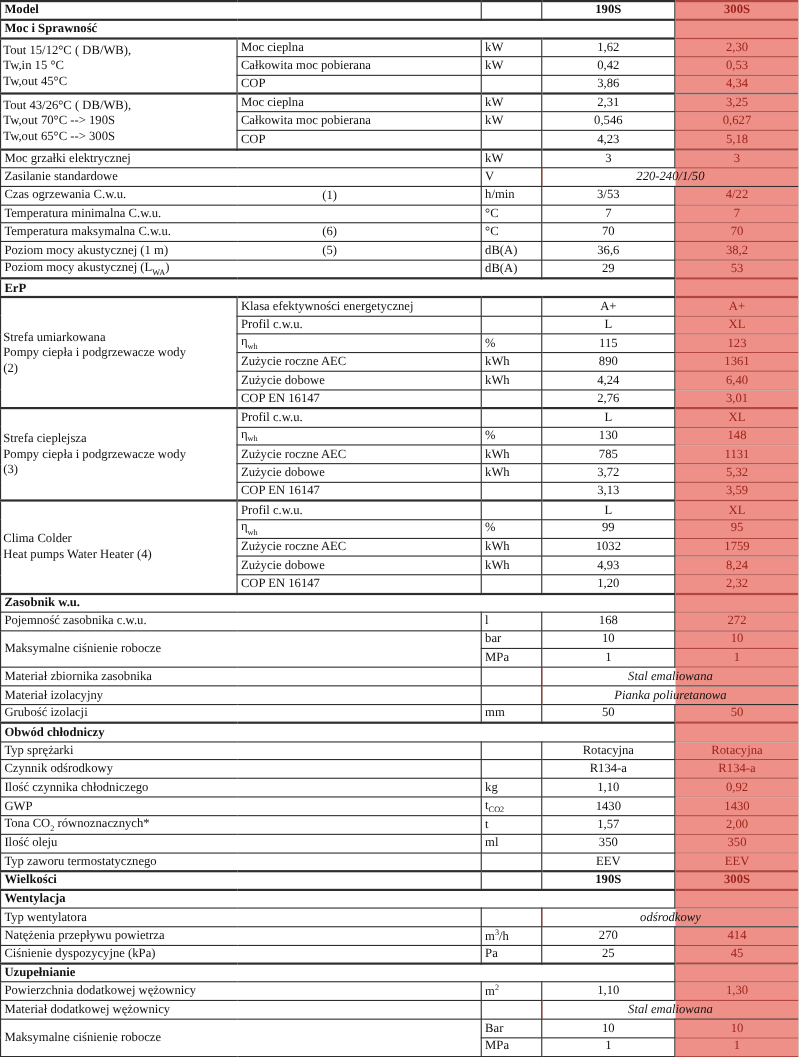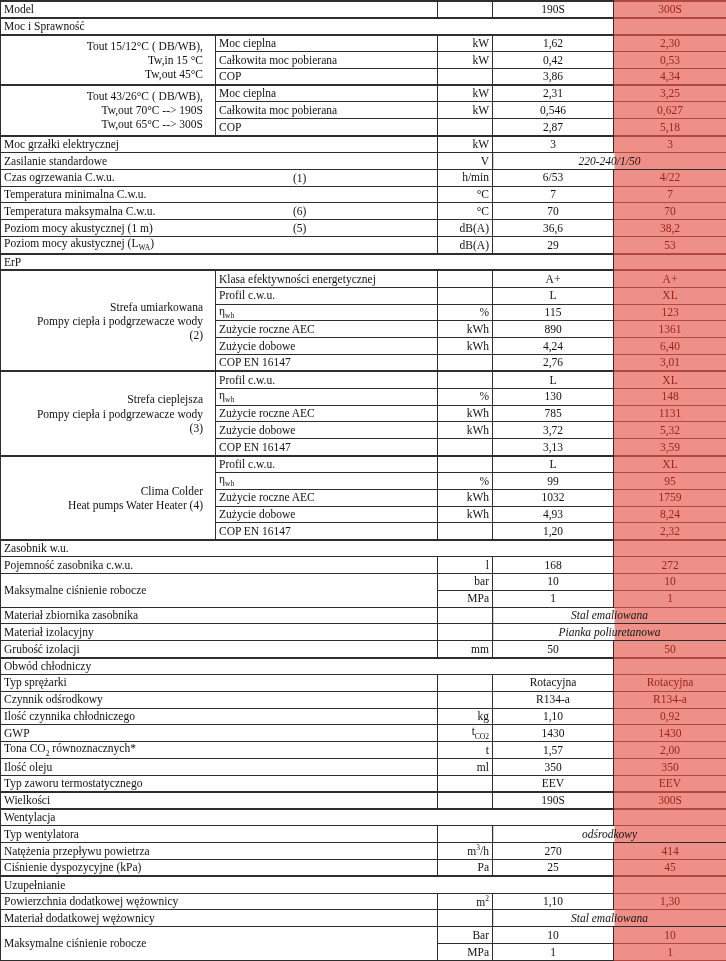--- a/index.html
+++ b/index.html
@@ -4,24 +4,24 @@
 <style>
   html,body{margin:0;padding:0;background:#fff;}
   .page{width:726px;height:961px;overflow:hidden;background:#fff;
         font-family:"Liberation Serif","DejaVu Serif",serif;}
   table{width:726px;table-layout:fixed;border-collapse:collapse;}
   td{border:1px solid #2e2e2e;font-size:11.5px;color:#111;
      padding:0 3px;overflow:hidden;vertical-align:middle;
      line-height:1.1;height:14.8px;}
   tr{height:16.84px;}
   .lbl{text-align:left;position:relative;white-space:nowrap;}
-  .grp{text-align:right;white-space:normal;line-height:1.22;padding:0 12px;}
-  .unit{text-align:right;}
+  .grp{text-align:left;white-space:normal;line-height:1.22;padding:0 2px;}
+  .unit{text-align:left;}
   .val{text-align:center;}
-  .b{font-weight:normal;margin-left:12px;}
+  .b{font-weight:bold;margin-left:12px;}
   .ref{position:absolute;left:292px;top:50%;transform:translateY(-50%);}
   .red{background:var(--red-bg);color:var(--red-tx);
        border-top-color:var(--red-bd);border-bottom-color:var(--red-bd);}
   .span2{text-align:center;
          background:linear-gradient(90deg,#fff 121px,var(--red-bg) 121px);font-style:italic;}
   .tb{border-top-width:2px;}
   sub{font-size:7.5px;margin-top:48px;}
   sup{font-size:7.5px;}
 </style>
 </head>
@@ -75,38 +75,38 @@
         </tr>
         <tr>
           <td class="lbl">Całkowita moc pobierana</td>
           <td class="unit">kW</td>
           <td class="val">0,546</td>
           <td class="val red">0,627</td>
         </tr>
         <tr>
           <td class="lbl">COP</td>
           <td class="unit"></td>
-          <td class="val">2,87</td>
+          <td class="val">4,23</td>
           <td class="val red">5,18</td>
         </tr>
         <tr>
           <td class="lbl tb" colspan="2">Moc grzałki elektrycznej</td>
           <td class="unit tb">kW</td>
           <td class="val tb">3</td>
           <td class="val red tb">3</td>
         </tr>
         <tr>
           <td class="lbl" colspan="2">Zasilanie standardowe</td>
           <td class="unit">V</td>
           <td class="span2" colspan="2">220-240/1/50</td>
         </tr>
         <tr>
           <td class="lbl" colspan="2">Czas ogrzewania C.w.u.<span class="ref">(1)</span></td>
           <td class="unit">h/min</td>
-          <td class="val">6/53</td>
+          <td class="val">3/53</td>
           <td class="val red">4/22</td>
         </tr>
         <tr>
           <td class="lbl" colspan="2">Temperatura minimalna C.w.u.</td>
           <td class="unit">°C</td>
           <td class="val">7</td>
           <td class="val red">7</td>
         </tr>
         <tr>
           <td class="lbl" colspan="2">Temperatura maksymalna C.w.u.<span class="ref">(6)</span></td>

